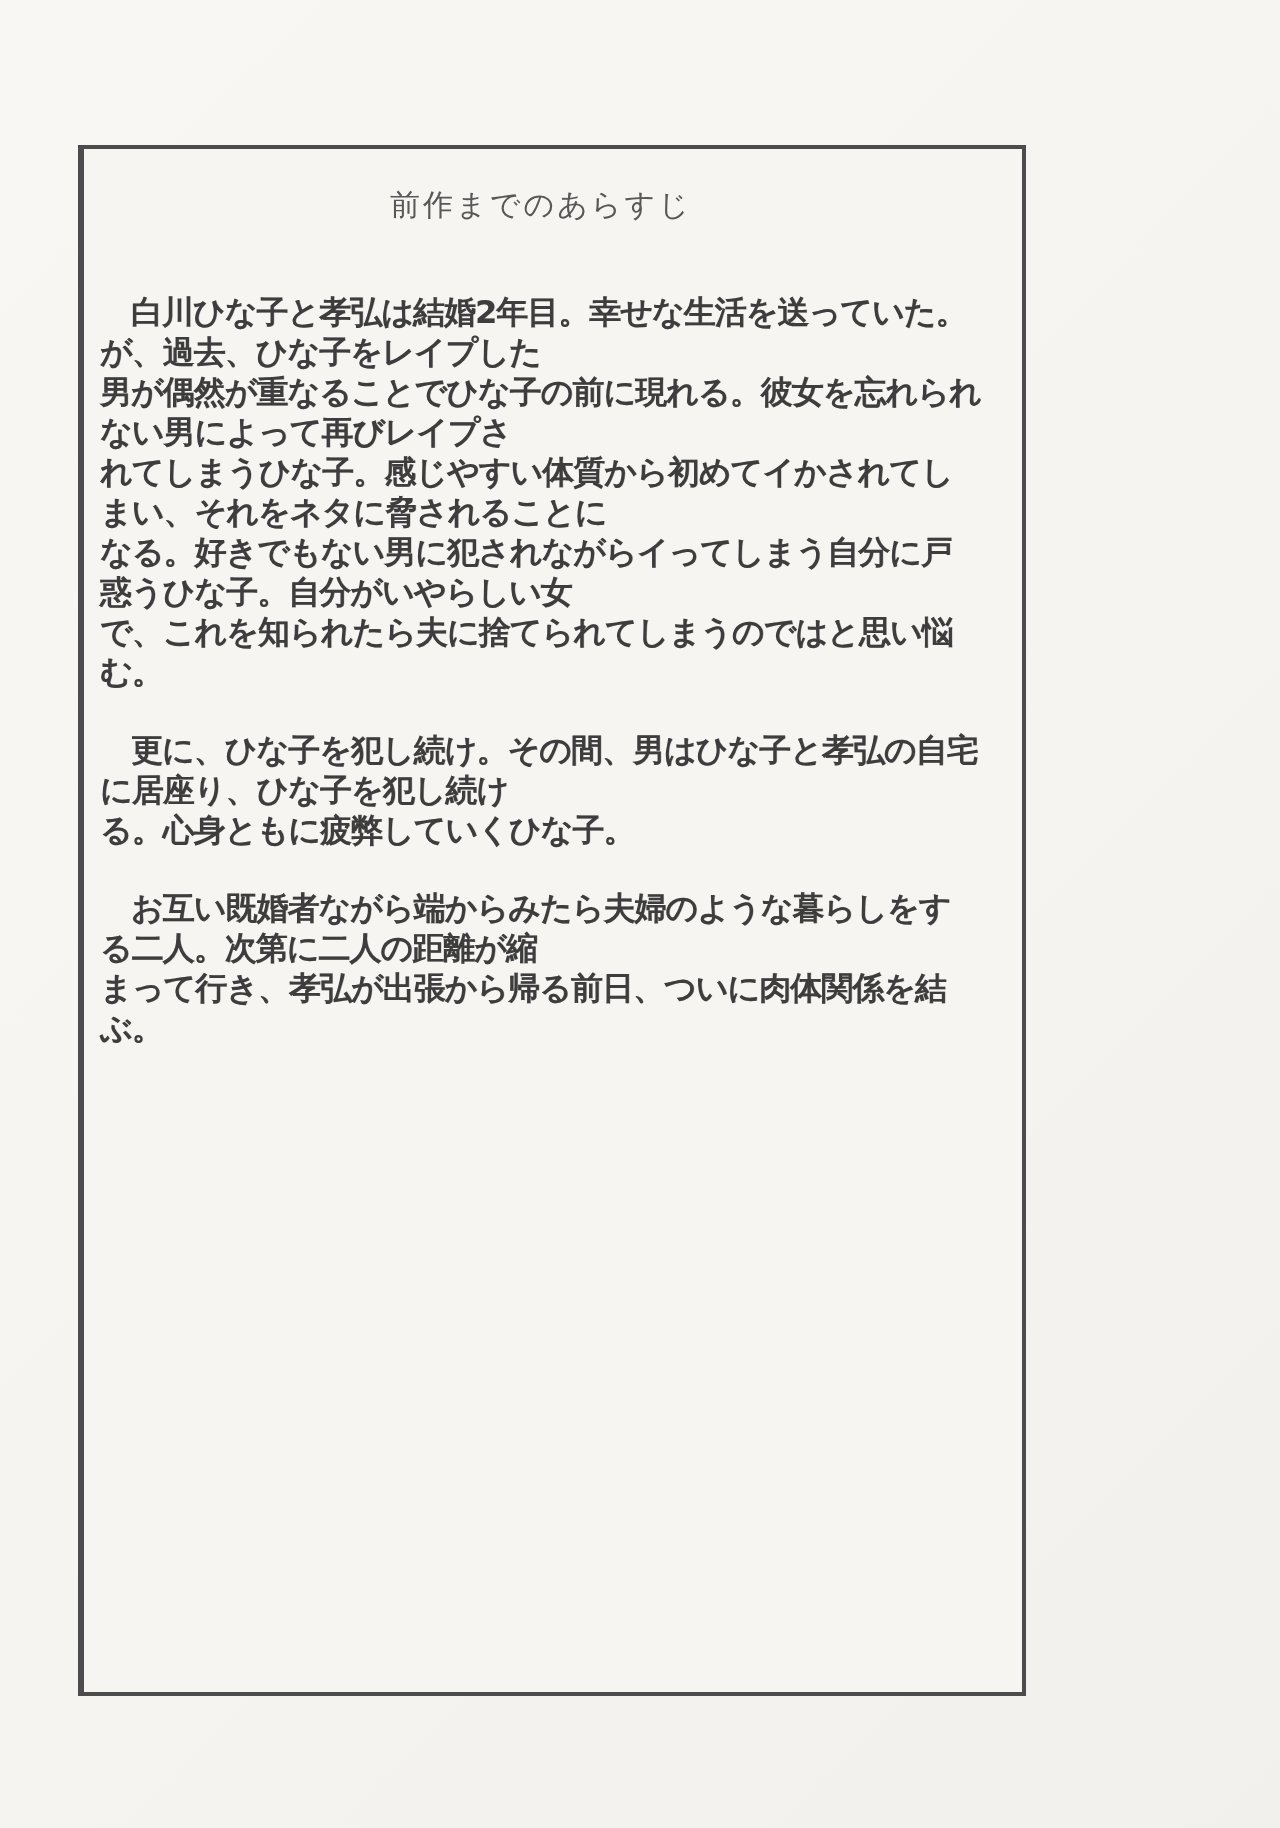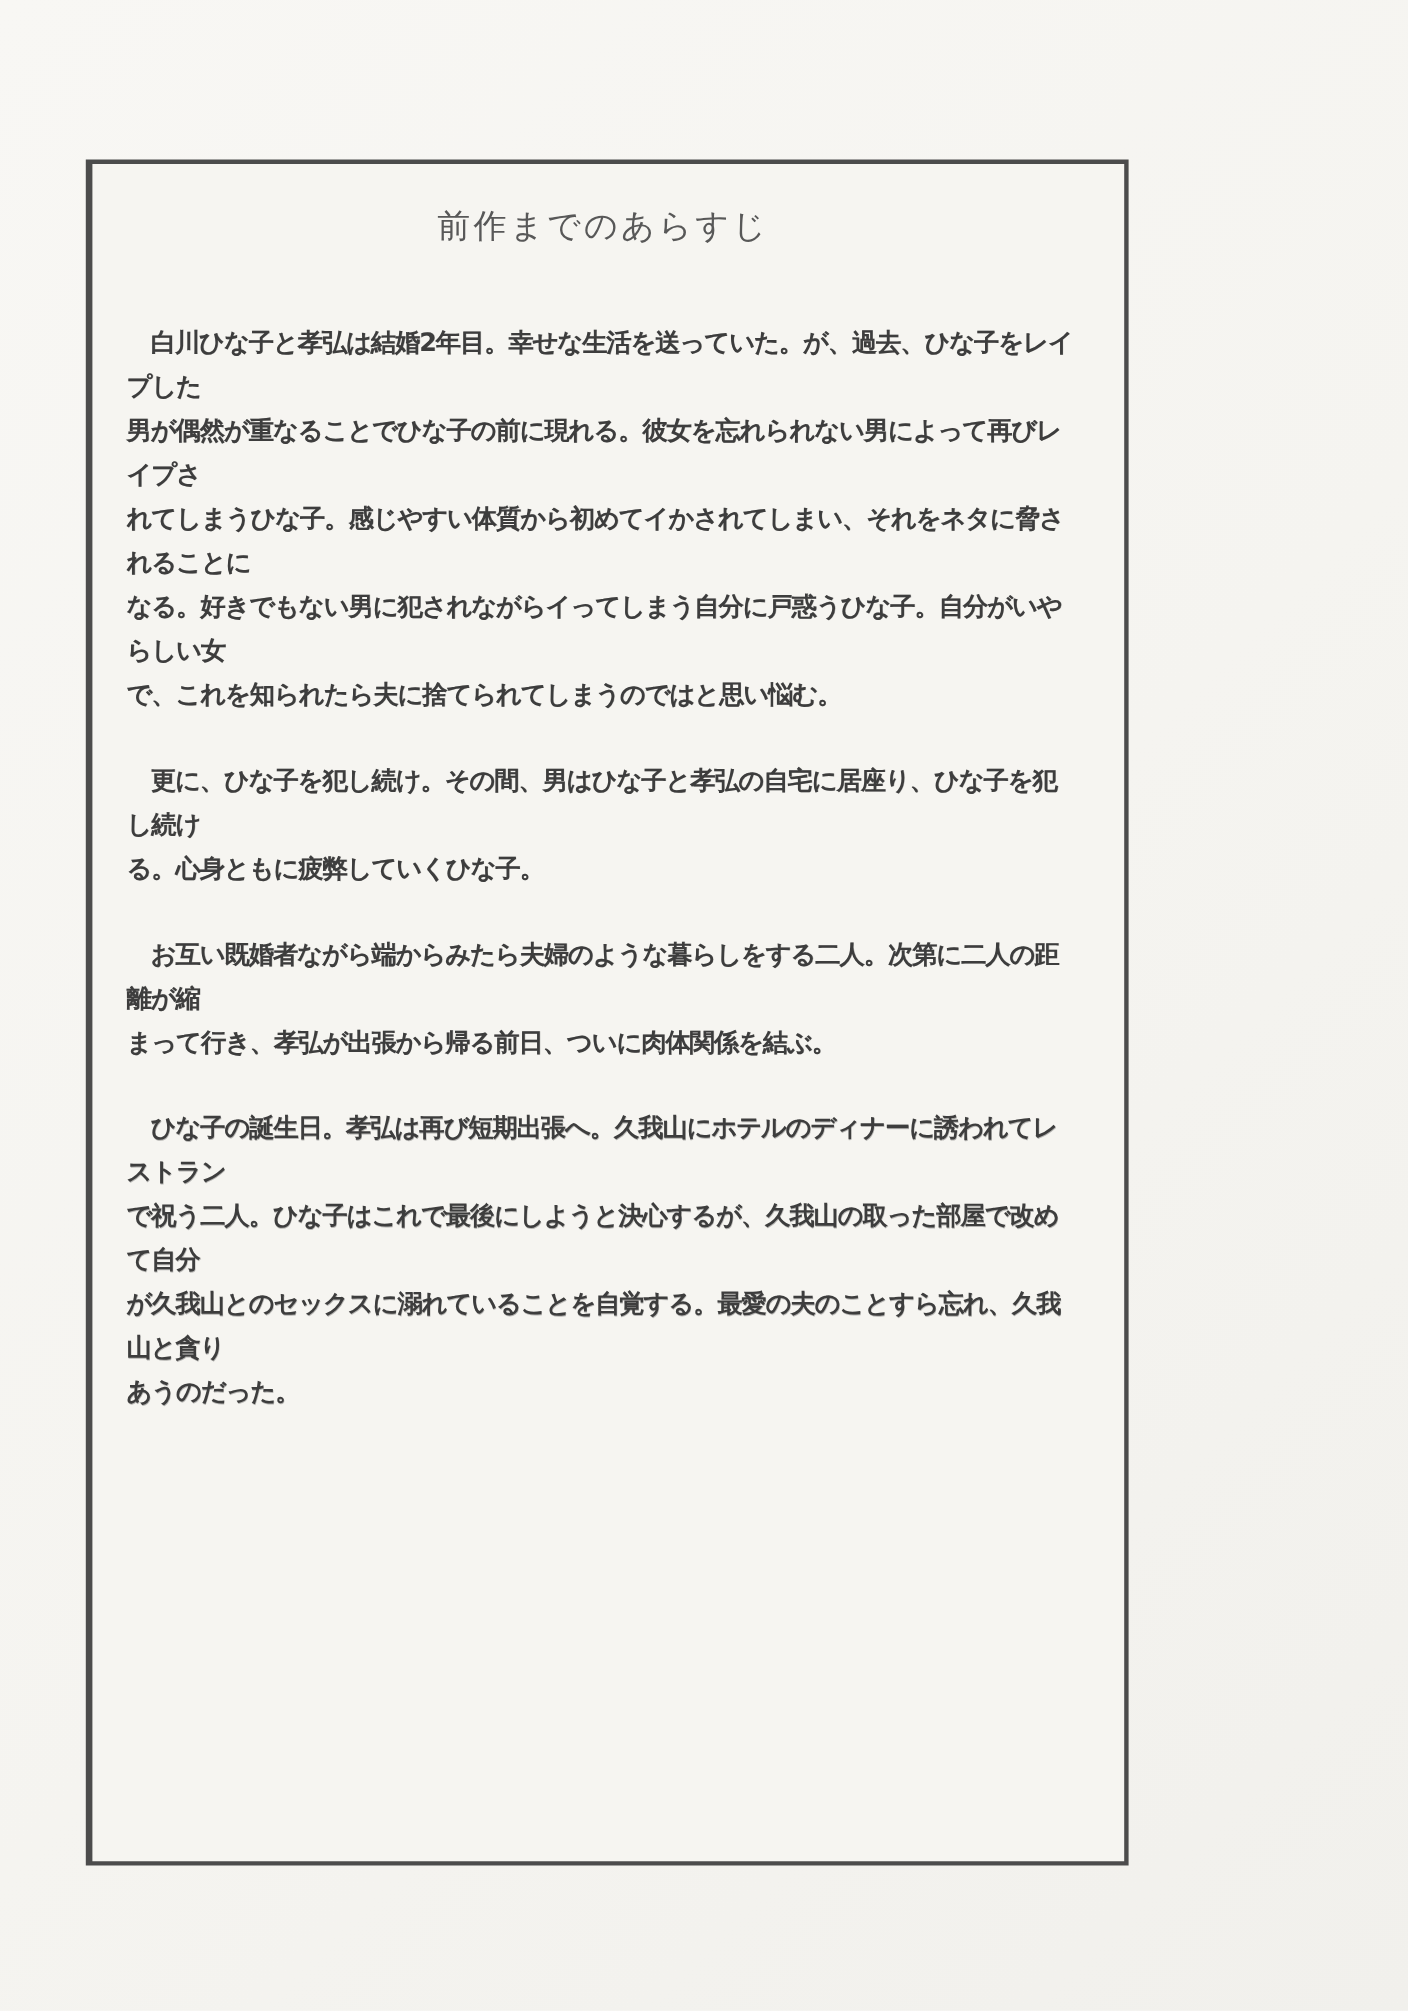--- a/index.html
+++ b/index.html
@@ -21,34 +21,34 @@
   .frame {
     position: absolute;
     left: 78px;
     top: 145px;
     width: 948px;
     height: 1551px;
     border: 4px solid #4c4c4c;
     border-left-width: 6px;
     background: #f6f5f1;
     box-sizing: border-box;
-    padding: 36px 40px 0 31px;
+    padding: 36px 40px 0 16px;
     overflow: hidden;
   }
   .title {
     margin: 0 0 66px 0;
     text-align: center;
     font-size: 30px;
     font-weight: 500;
     letter-spacing: 3px;
     color: #585858;
   }
   .body-text p {
     margin: 0 0 38px 0;
-    font-size: 23px;
+    font-size: 32px;
     font-weight: bold;
     letter-spacing: -1px;
     line-height: 40px;
     color: #3d3d3d;
     white-space: pre-line;
     text-shadow: 0.4px 0.4px 0 rgba(60,60,60,0.35);
   }
 </style>
 </head>
 <body>
@@ -59,20 +59,16 @@
     <div class="body-text">
       <p>　白川ひな子と孝弘は結婚2年目。幸せな生活を送っていた。が、過去、ひな子をレイプした
 男が偶然が重なることでひな子の前に現れる。彼女を忘れられない男によって再びレイプさ
 れてしまうひな子。感じやすい体質から初めてイかされてしまい、それをネタに脅されることに
 なる。好きでもない男に犯されながらイってしまう自分に戸惑うひな子。自分がいやらしい女
 で、これを知られたら夫に捨てられてしまうのではと思い悩む。</p>
       <p>　更に、ひな子を犯し続け。その間、男はひな子と孝弘の自宅に居座り、ひな子を犯し続け
 る。心身ともに疲弊していくひな子。</p>
       <p>　お互い既婚者ながら端からみたら夫婦のような暮らしをする二人。次第に二人の距離が縮
 まって行き、孝弘が出張から帰る前日、ついに肉体関係を結ぶ。</p>
-      <p>　ひな子の誕生日。孝弘は再び短期出張へ。久我山にホテルのディナーに誘われてレストラン
-で祝う二人。ひな子はこれで最後にしようと決心するが、久我山の取った部屋で改めて自分
-が久我山とのセックスに溺れていることを自覚する。最愛の夫のことすら忘れ、久我山と貪り
-あうのだった。</p>
 
     </div>
   </div>
 </div>
 
 </body></html>

